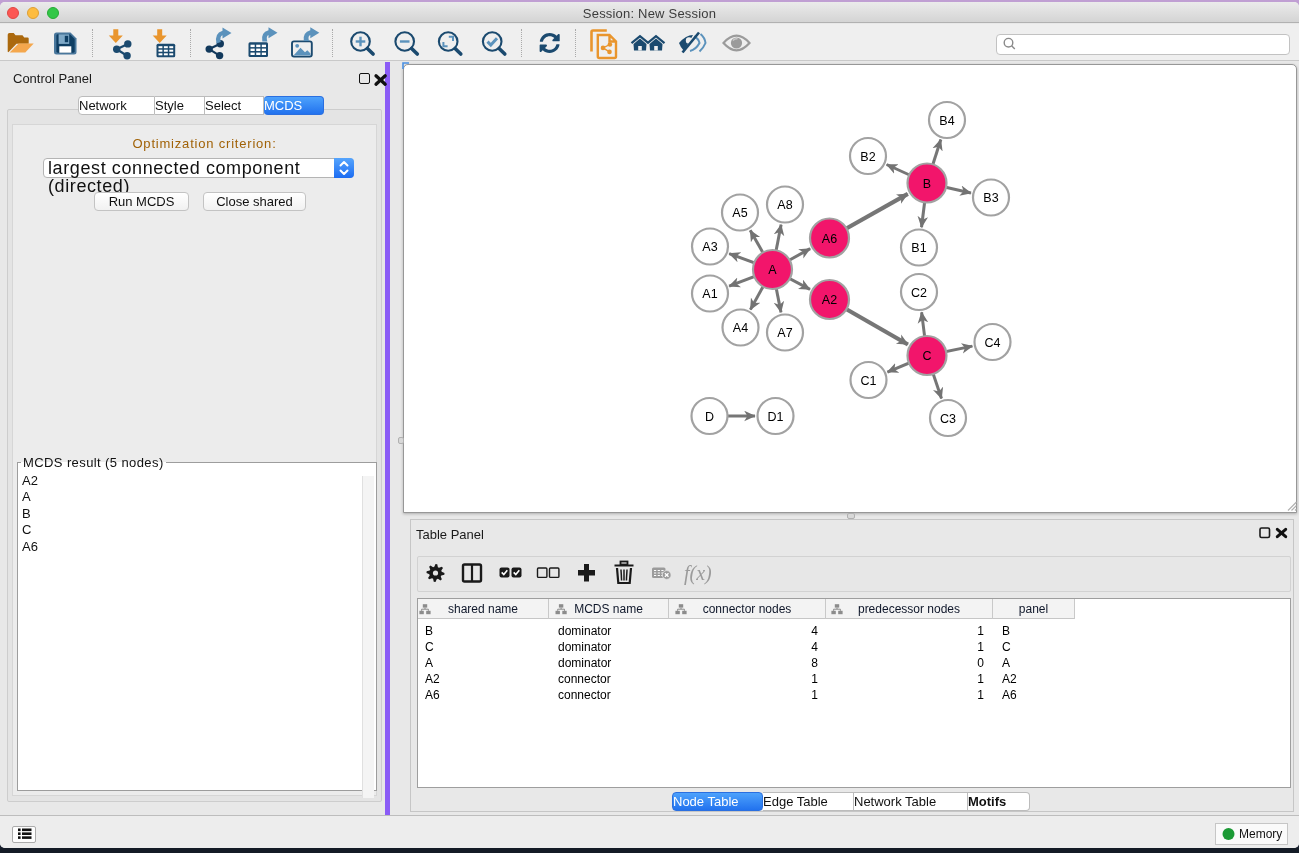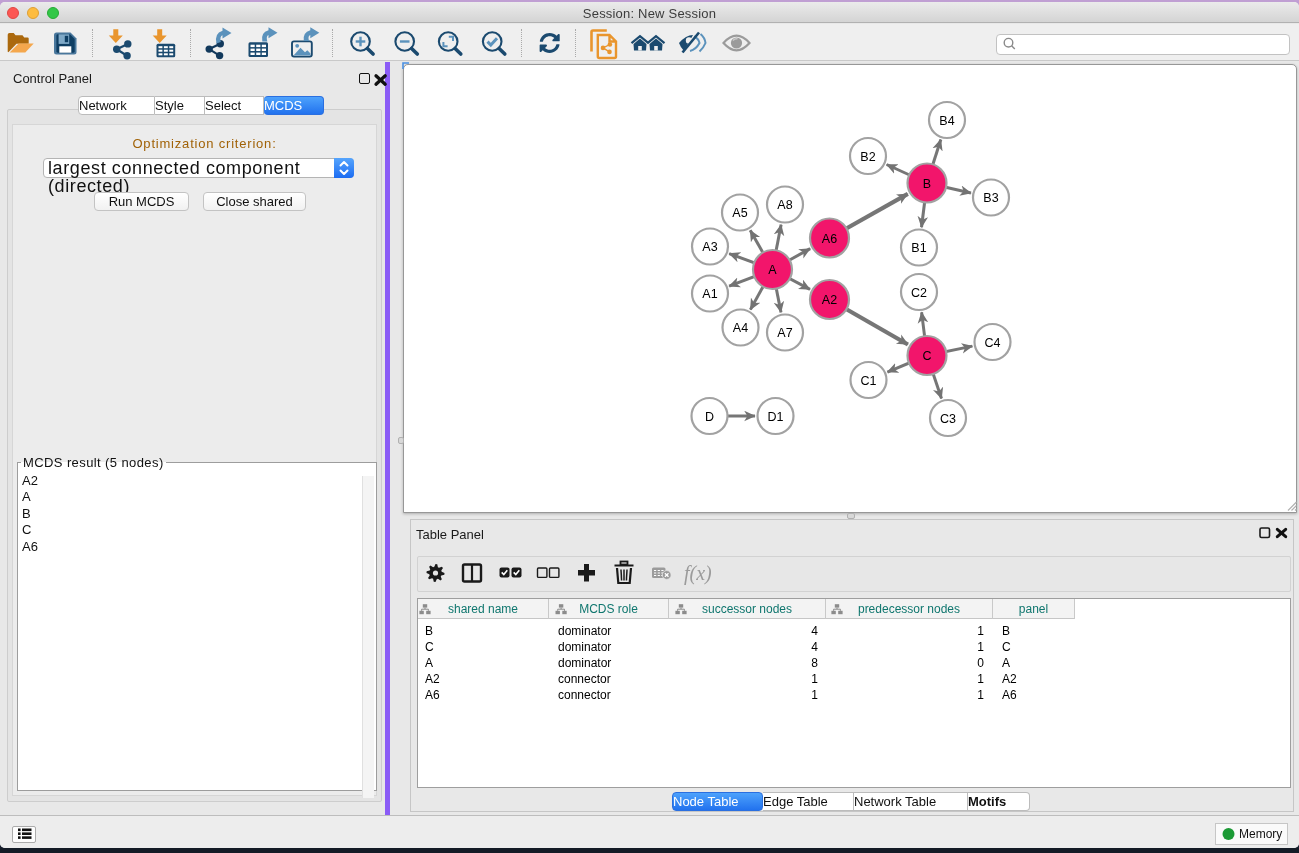--- a/index.html
+++ b/index.html
@@ -43,21 +43,21 @@
 #graph circle { stroke:#a2a2a2; stroke-width:2.2; }
 
 #vsplit { left:398px; top:435px; width:6px; height:7px; background:#d8d8d8; border:1px solid #b0b0b0; border-radius:2px; }
 #hsplit { left:847px; top:511px; width:8px; height:6px; background:#d8d8d8; border:1px solid #b0b0b0; border-radius:2px; }
 
 #tpanel { left:410px; top:517px; width:884px; height:293px; background:#e8e8e8; border:1px solid #c6c6c6; }
 #tp-title { left:5px; top:7px; font-size:13px; color:#1a1a1a; }
 #tp-toolbar { left:6px; top:36px; width:874px; height:36px; background:#e7e7e7; border:1px solid #d2d2d2; border-radius:2px; }
 #tbl { left:6px; top:78px; width:874px; height:190px; border-top-color:#4a4a4a; background:#fff; border:1px solid #9e9e9e; }
 #tbl-head { left:0; top:0; width:657px; height:20px; background:#f3f3f3; border-bottom:1px solid #c6c6c6; }
-.th { position:absolute; top:0; height:20px; border-right:1px solid #c9c9c9; font-size:12px; color:#0f766e; text-align:center; line-height:20px; }
+.th { position:absolute; top:0; height:20px; border-right:1px solid #c9c9c9; font-size:12px; color:#0f172a; text-align:center; line-height:20px; }
 .td { position:absolute; font-size:12px; color:#000; height:16px; line-height:16px; }
 #tp-tabs { left:261px; top:272px; }
 
 #statusbar { left:0; top:813px; width:1299px; height:33px; background:#ededed; border-top:1px solid #bdbdbd; }
 #list-btn { left:12px; top:10px; width:24px; height:17px; background:#fdfdfd; border:1px solid #ababab; border-radius:2px; }
 #mem-btn { left:1215px; top:7px; width:73px; height:22px; background:#fafafa; border:1px solid #c6c6c6; font-size:12px; color:#111; }
 #wall-bot { left:0; top:848px; width:1299px; height:5px; background:#141b26; }
 </style>
 </head>
 <body>
@@ -176,22 +176,22 @@
   </div>
   <div class="abs" id="vsplit"></div>
   <div class="abs" id="hsplit"></div>
   <div class="abs" id="tpanel">
     <div class="abs" id="tp-title">Table Panel</div>
 
     <div class="abs" id="tp-toolbar"></div>
     <div class="abs" id="tbl">
       <div class="abs" id="tbl-head">
         <div class="th" style="left:0;width:131px;">shared name</div>
-        <div class="th" style="left:131px;width:120px;">MCDS role</div>
-        <div class="th" style="left:251px;width:157px;">successor nodes</div>
+        <div class="th" style="left:131px;width:120px;">MCDS name</div>
+        <div class="th" style="left:251px;width:157px;">connector nodes</div>
         <div class="th" style="left:408px;width:167px;">predecessor nodes</div>
         <div class="th" style="left:575px;width:82px;">panel</div>
 
       </div>
       <div class="td" style="left:7px;top:24px;">B</div>
       <div class="td" style="left:140px;top:24px;">dominator</div>
       <div class="td" style="left:300px;top:24px;width:100px;text-align:right;">4</div>
       <div class="td" style="left:466px;top:24px;width:100px;text-align:right;">1</div>
       <div class="td" style="left:584px;top:24px;">B</div>
       <div class="td" style="left:7px;top:40px;">C</div>

